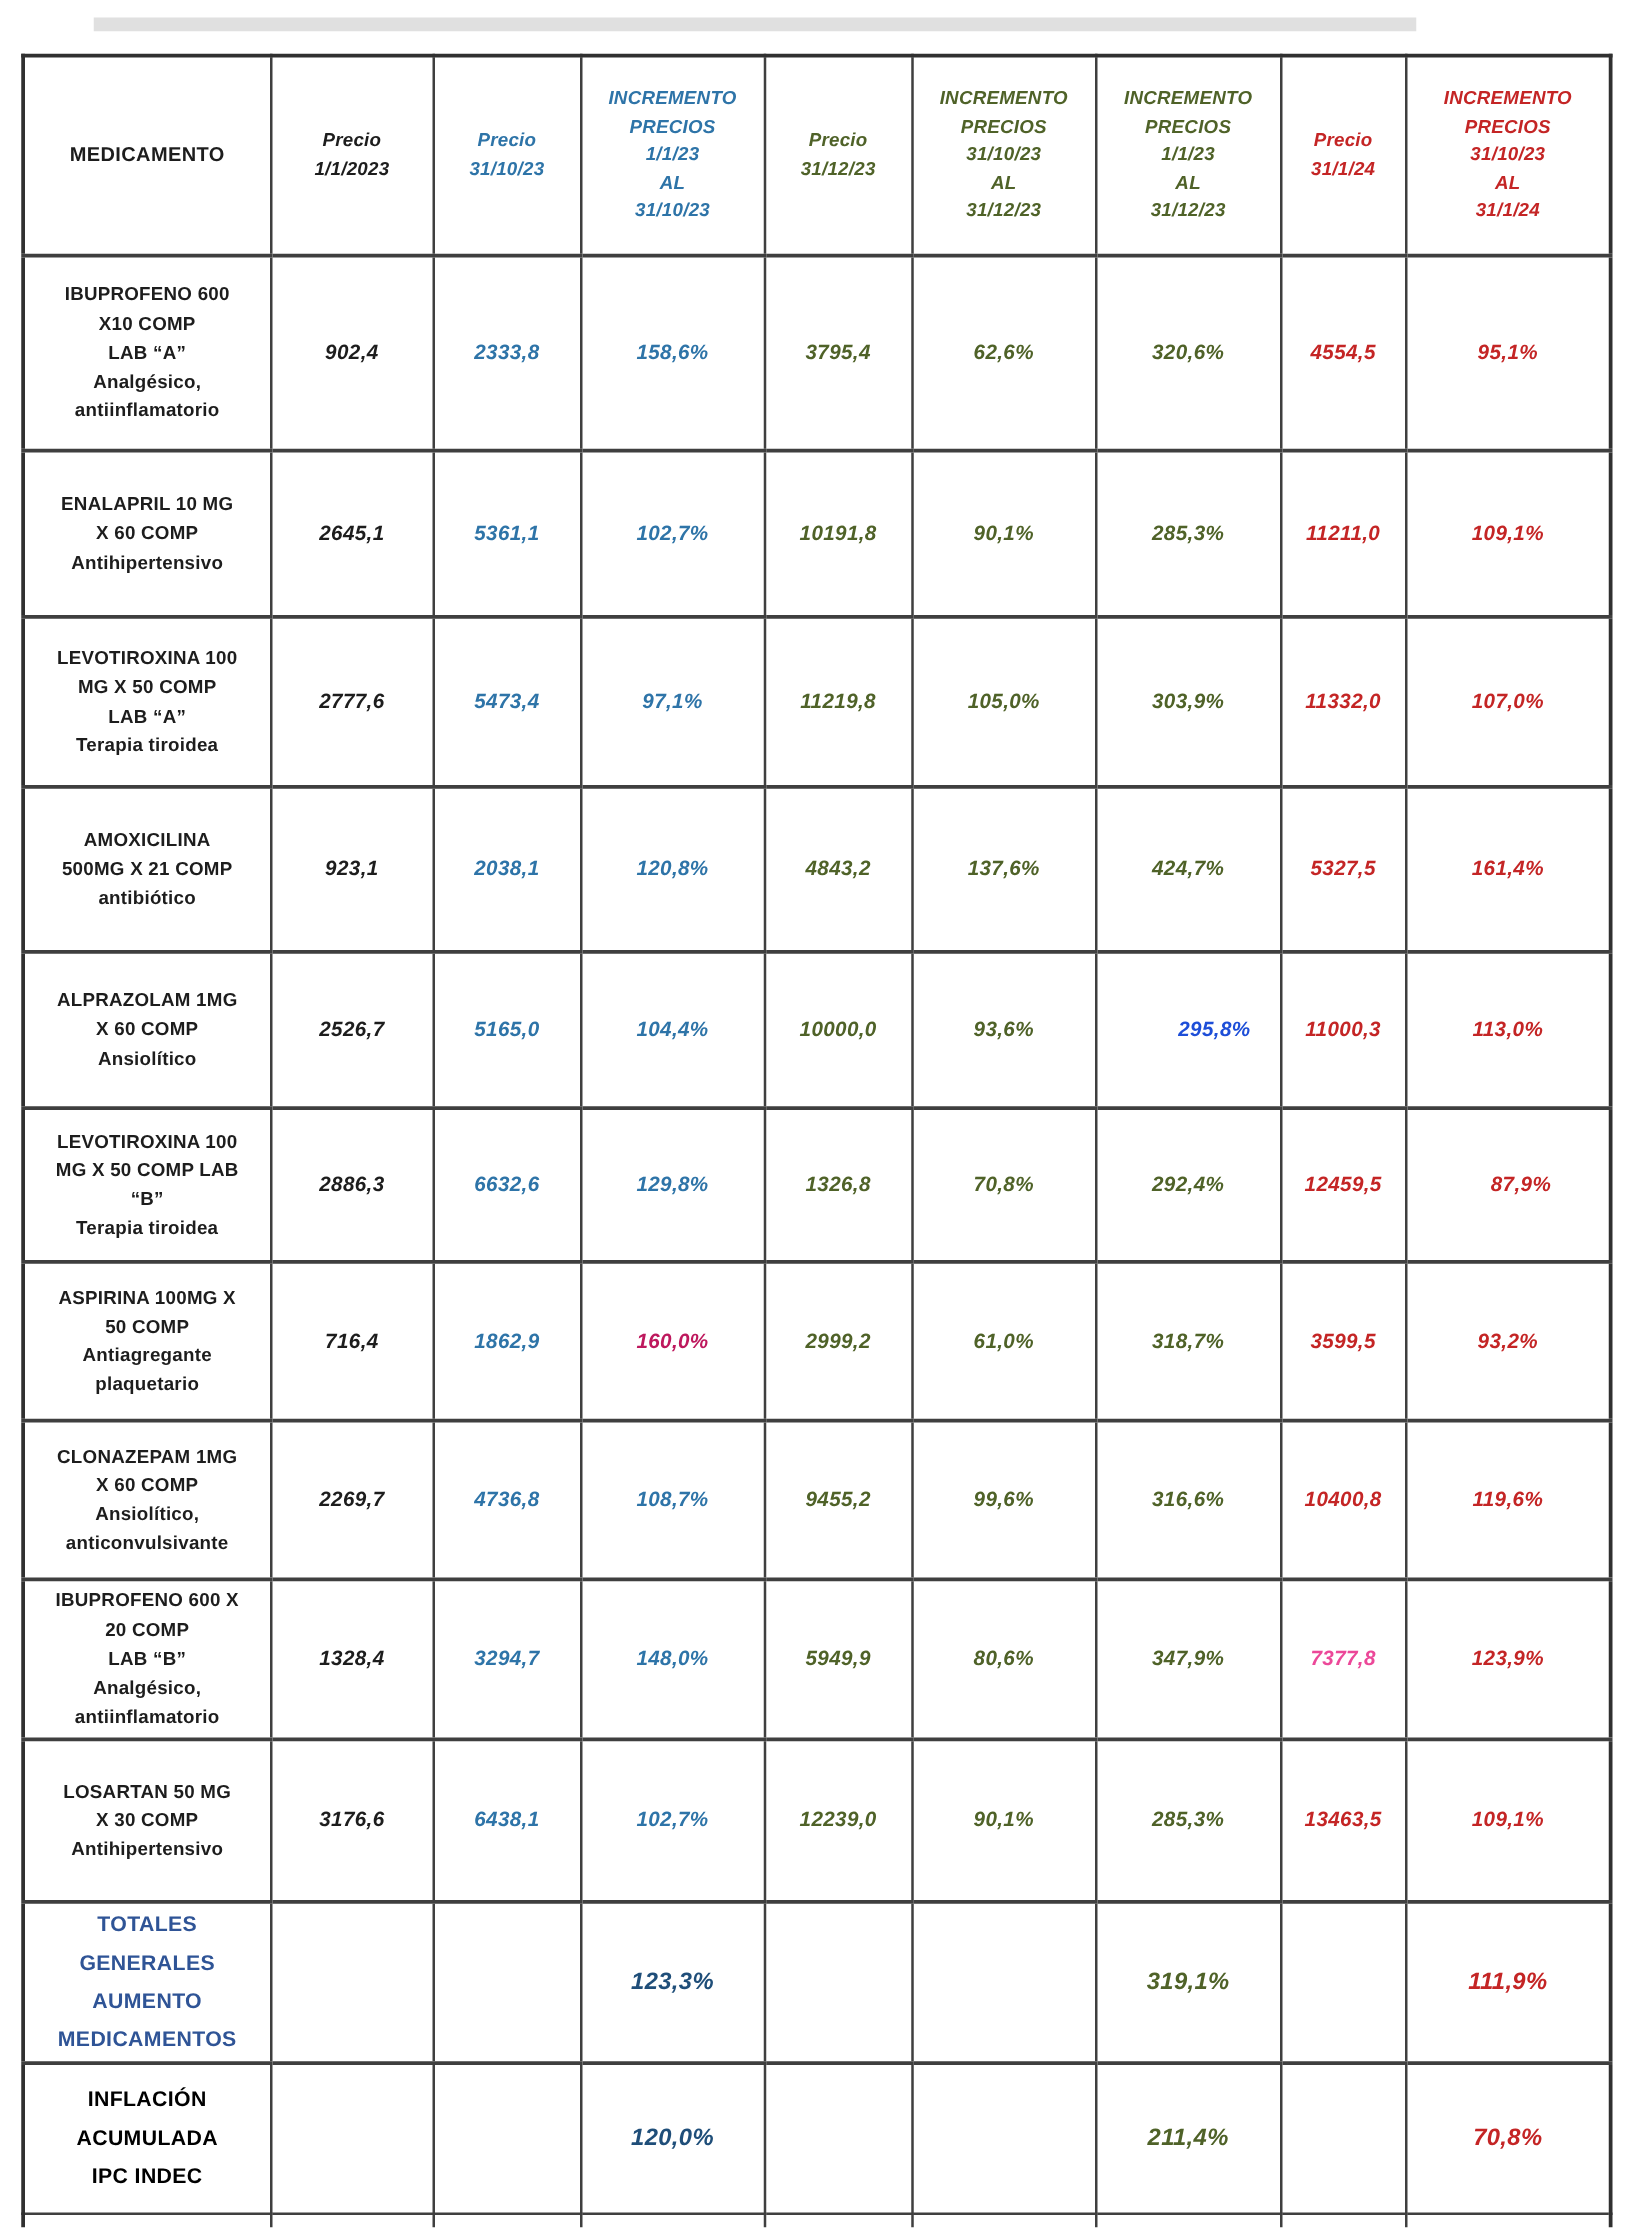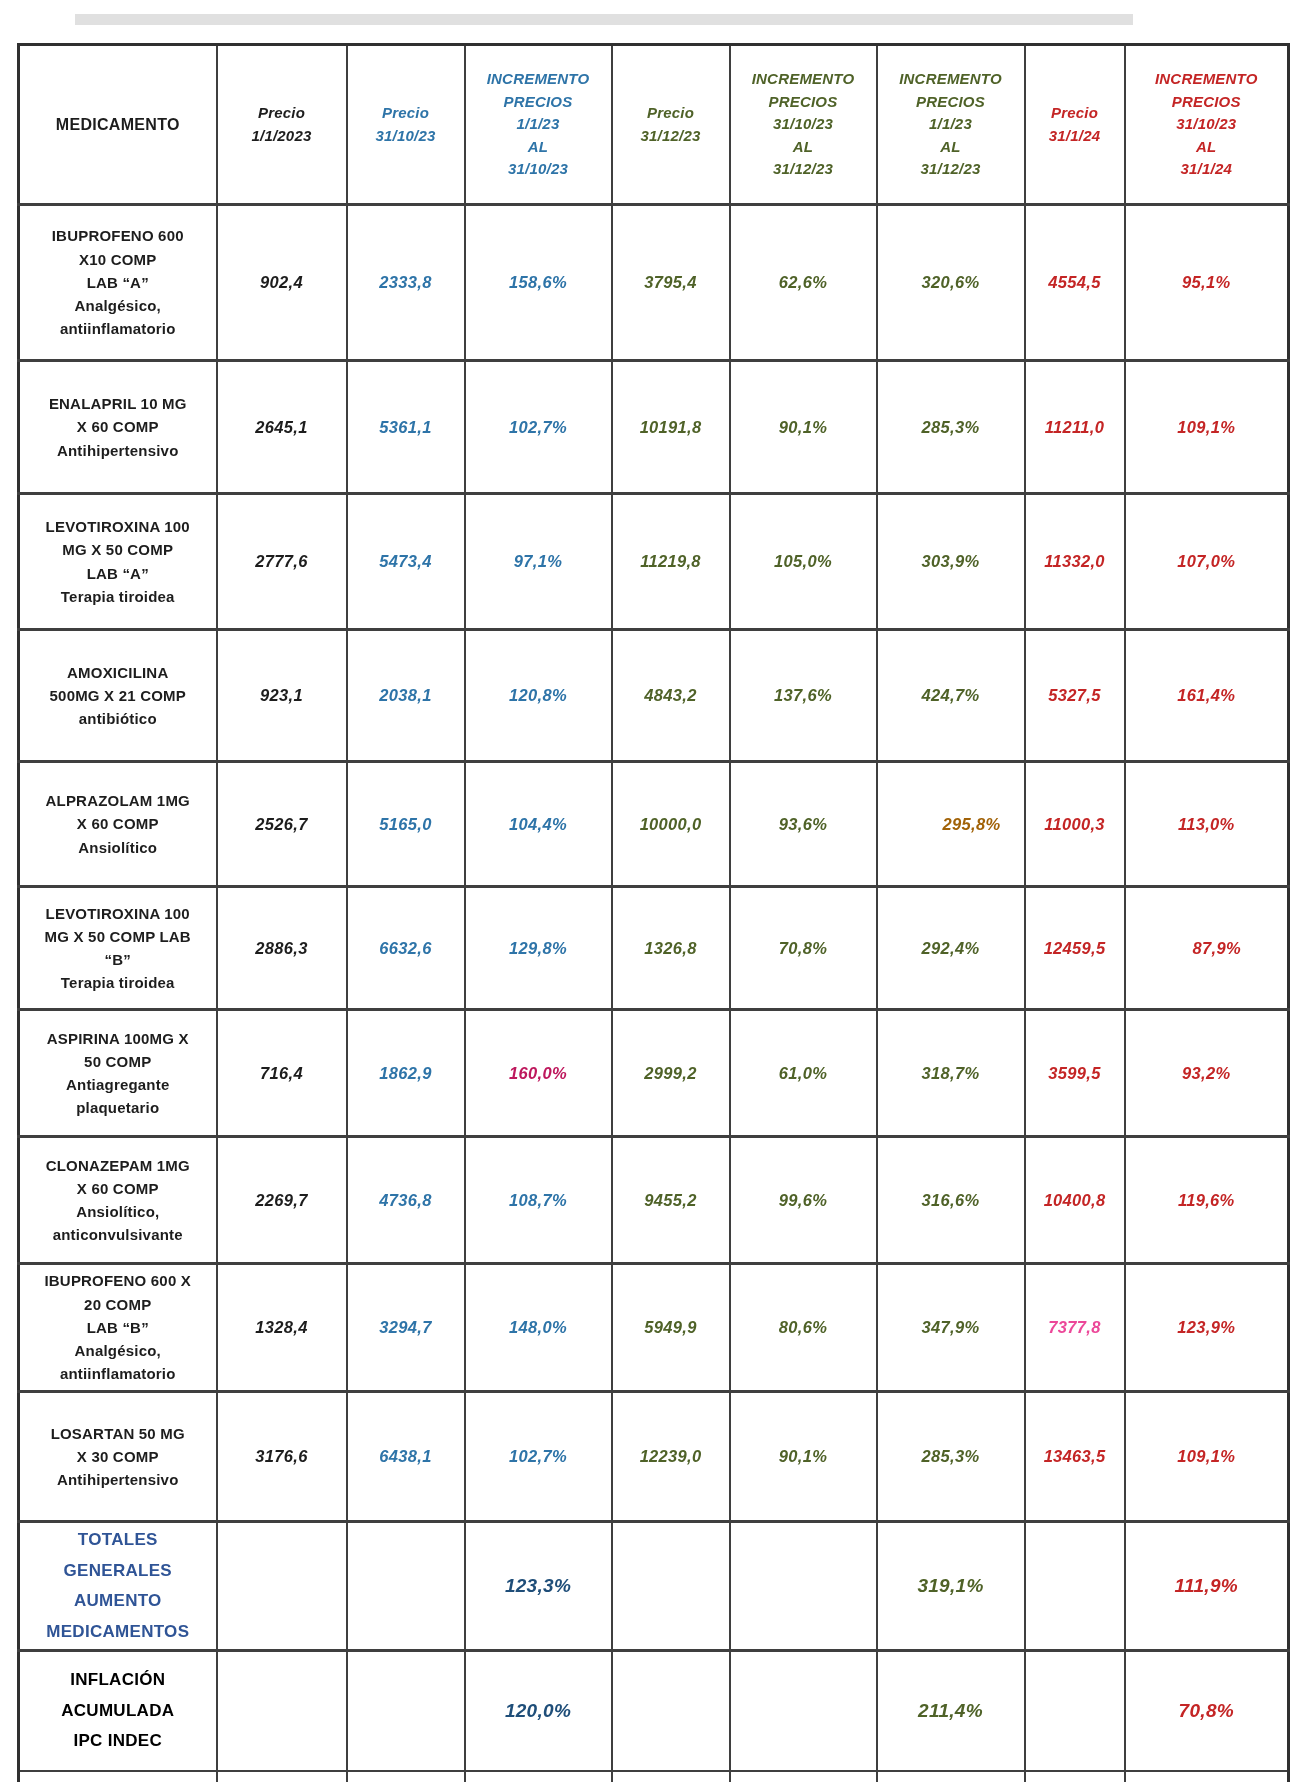--- a/index.html
+++ b/index.html
@@ -163,21 +163,21 @@
           <td class="med-name">
             <span class="line">ALPRAZOLAM 1MG</span>
             <span class="line">X 60 COMP</span>
             <span class="line">Ansiolítico</span>
           </td>
           <td class="val" style="color: rgb(29, 29, 29);">2526,7</td>
           <td class="val" style="color: rgb(46, 116, 168);">5165,0</td>
           <td class="val" style="color: rgb(46, 116, 168);">104,4%</td>
           <td class="val" style="color: rgb(79, 98, 40);">10000,0</td>
           <td class="val" style="color: rgb(79, 98, 40);">93,6%</td>
-          <td class="val" style="color: #a16207; padding-left: 45px;">295,8%</td>
+          <td class="val" style="color: #1d4ed8; padding-left: 45px;">295,8%</td>
           <td class="val" style="color: rgb(196, 37, 37);">11000,3</td>
           <td class="val" style="color: rgb(196, 37, 37);">113,0%</td>
         </tr>
         <tr class="data-row" style="height: 123px;">
           <td class="med-name">
             <span class="line">LEVOTIROXINA 100</span>
             <span class="line">MG X 50 COMP LAB</span>
             <span class="line">“B”</span>
             <span class="line">Terapia tiroidea</span>
           </td>

